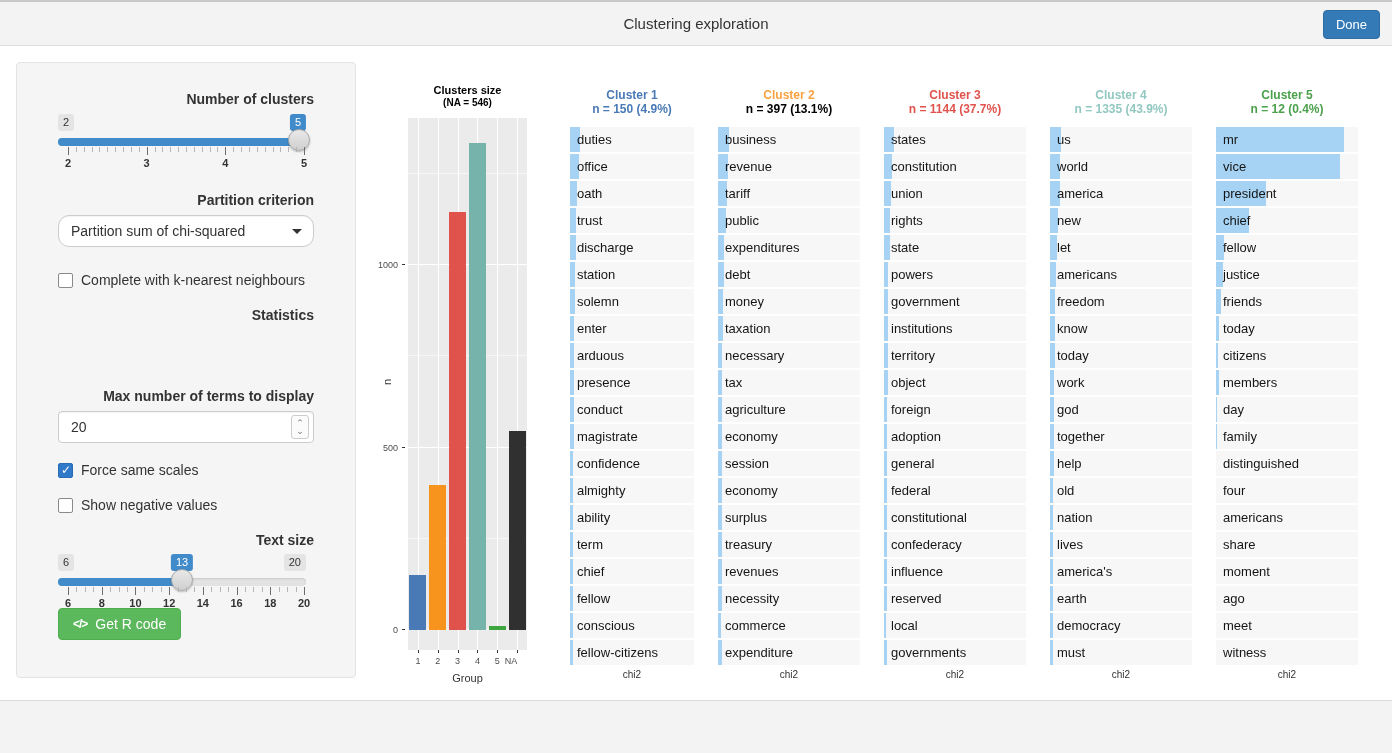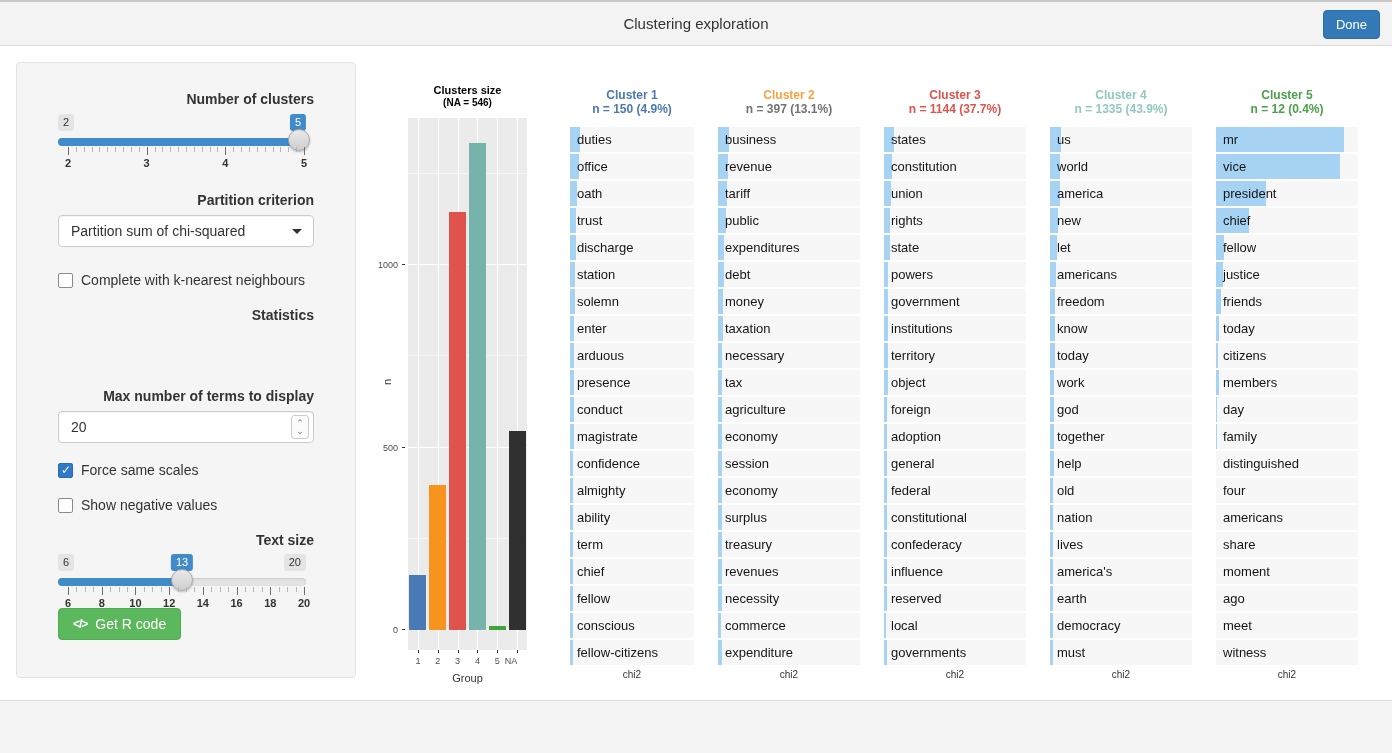--- a/index.html
+++ b/index.html
@@ -29,21 +29,21 @@
   .handle { position:absolute; top:15px; width:22px; height:22px; border-radius:50%;
     background:linear-gradient(#e9e9e9,#cfcfcf); border:1px solid #a8a8a8;
     box-shadow:0 1px 2px rgba(0,0,0,.25); }
   .grid { position:absolute; left:10px; right:2px; top:33px; height:24px; }
   .tick { position:absolute; top:0; width:1px; height:5px; background:#b5b5b5; }
   .tick.tall { height:8px; background:#6e6e6e; }
   .tick-label { position:absolute; top:10px; transform:translateX(-50%); font-size:11px;
     font-weight:700; color:#333; }
 
   .select { position:absolute; left:41px; width:256px; height:32px; background:#fff;
-    border:1px solid #ccc; border-radius:4px; font-size:14px; color:#333; line-height:30px;
+    border:1px solid #ccc; border-radius:11px; font-size:14px; color:#333; line-height:30px;
     padding:0 26px 0 12px; box-shadow:inset 0 1px 1px rgba(0,0,0,.05); cursor:pointer;
     white-space:nowrap; overflow:hidden; }
   .caret { position:absolute; right:11px; top:13px; width:0; height:0;
     border-left:5px solid transparent; border-right:5px solid transparent;
     border-top:5px solid #333; }
 
   .check-row { position:absolute; left:41px; display:flex; align-items:center; gap:8px;
     font-size:14px; color:#333; cursor:pointer; }
   .cbox { width:15px; height:15px; border:1px solid #8a8a8a; border-radius:2px; background:#fff;
     flex:0 0 15px; position:relative; }
@@ -387,21 +387,21 @@
         </div>
         <div class="word-row">
           <div class="word-bar" style="width: 2.4%; background: rgb(166, 211, 243);"></div>
           <span class="word-text">fellow-citizens</span>
         </div>
       </div>
       <div class="c-axis">chi2</div>
     </div>
     <div class="cluster-col" style="left: 166px;">
       <div class="c-title" style="color: rgb(249, 162, 67);">Cluster 2</div>
-      <div class="c-n" style="color: #737373; text-align: center;">n = 397 (13.1%)</div>
+      <div class="c-n" style="color: #000000; text-align: center;">n = 397 (13.1%)</div>
       <div class="word-list">
         <div class="word-row">
           <div class="word-bar" style="width: 7.4%; background: rgb(166, 211, 243);"></div>
           <span class="word-text">business</span>
         </div>
         <div class="word-row">
           <div class="word-bar" style="width: 7.2%; background: rgb(166, 211, 243);"></div>
           <span class="word-text">revenue</span>
         </div>
         <div class="word-row">

